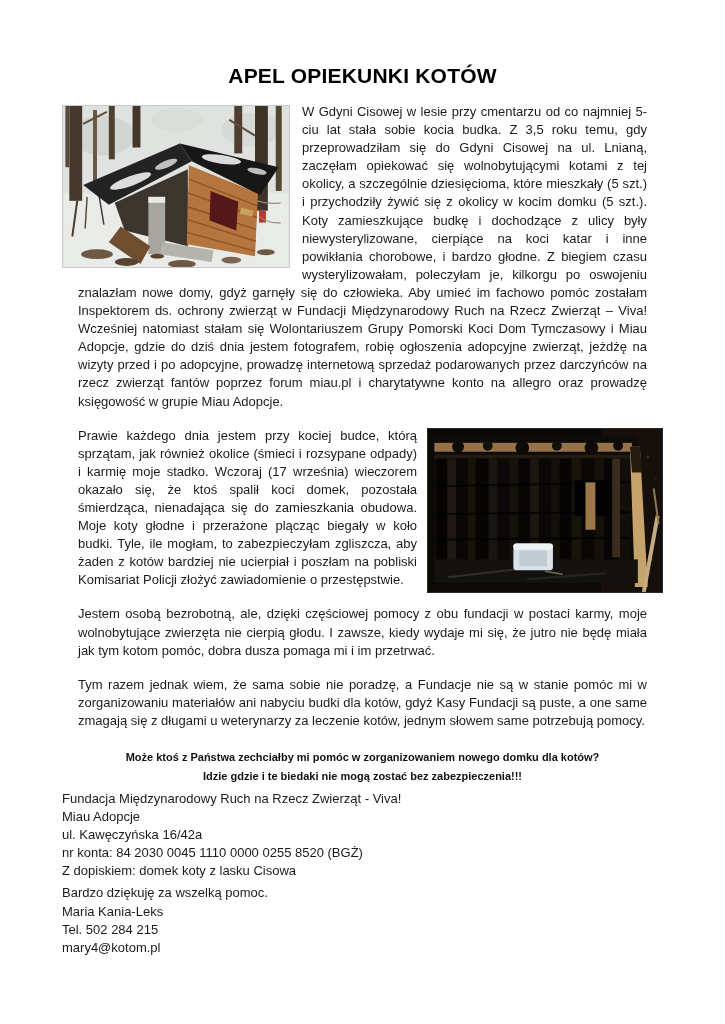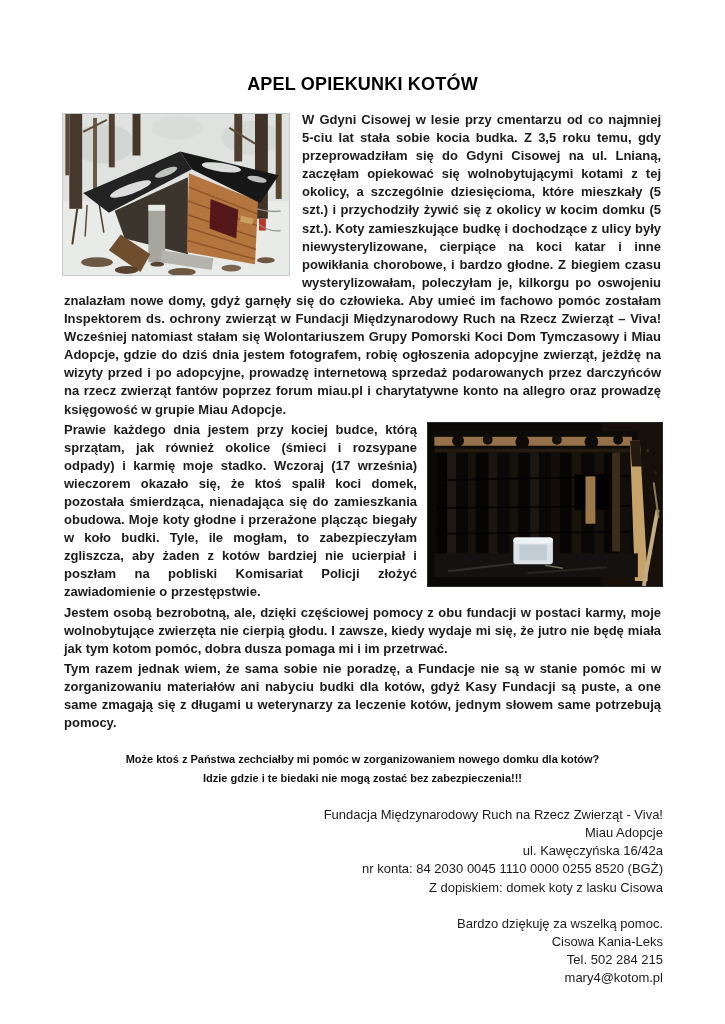--- a/index.html
+++ b/index.html
@@ -7,33 +7,32 @@
     position:relative;
     width:725px;height:1024px;
     margin:0 auto;
     background:#ffffff;
     overflow:hidden;
     font-family:"Liberation Sans","DejaVu Sans",sans-serif;
     color:#1b1b1b;
   }
   .content{padding:0 62px;}
   .doc-title{
-    margin:12px;padding-top:62px;
+    margin:4px;padding-top:62px;
     text-align:center;
-    font-size:18px;line-height:20px;
+    font-size:21px;line-height:20px;
     font-weight:bold;color:#000;
     letter-spacing:.2px;
   }
   .flow{margin-top:17px;}
   .body-text{
-    margin:2px;
+    margin:16px;
     font-size:13px;line-height:18.1px;
     text-align:justify;
     color:#1b1b1b;
-    font-weight:bold;
   }
   figure{margin:0;padding:0;}
   .photo{display:block;background:#dfe2df;}
   .photo svg{display:block;}
   .photo-left{
     float:left;width:228px;height:163px;
     margin:2px 12px 3px 0;
     border:1px solid #c3cbd0;box-sizing:border-box;
   }
   .photo-right{
@@ -43,22 +42,22 @@
   }
   .appeal{
     clear:both;
     margin-top:18px;
     text-align:center;
     font-weight:bold;
     font-size:11px;line-height:19px;
     color:#111;
   }
   .center-block{
-    margin-top:18px;
-    text-align:right;
+    margin-top:4px;
+    text-align:left;
     font-size:13px;line-height:18.1px;
   }
   .center-block div{white-space:nowrap;}
 </style>
 </head>
 <body>
 
 <div class="page">
   <div class="content">
 
@@ -202,19 +201,19 @@
     <div class="center-block">
       <div>Fundacja Międzynarodowy Ruch na Rzecz Zwierząt - Viva!</div>
       <div>Miau Adopcje</div>
       <div>ul. Kawęczyńska 16/42a</div>
       <div>nr konta: 84 2030 0045 1110 0000 0255 8520 (BGŻ)</div>
       <div>Z dopiskiem: domek koty z lasku Cisowa</div>
     </div>
 
     <div class="center-block">
       <div>Bardzo dziękuję za wszelką pomoc.</div>
-      <div>Cisowa Kania-Leks</div>
+      <div>Maria Kania-Leks</div>
       <div>Tel. 502 284 215</div>
       <div>mary4@kotom.pl</div>
     </div>
 
   </div>
 </div>
 
 </body></html>

